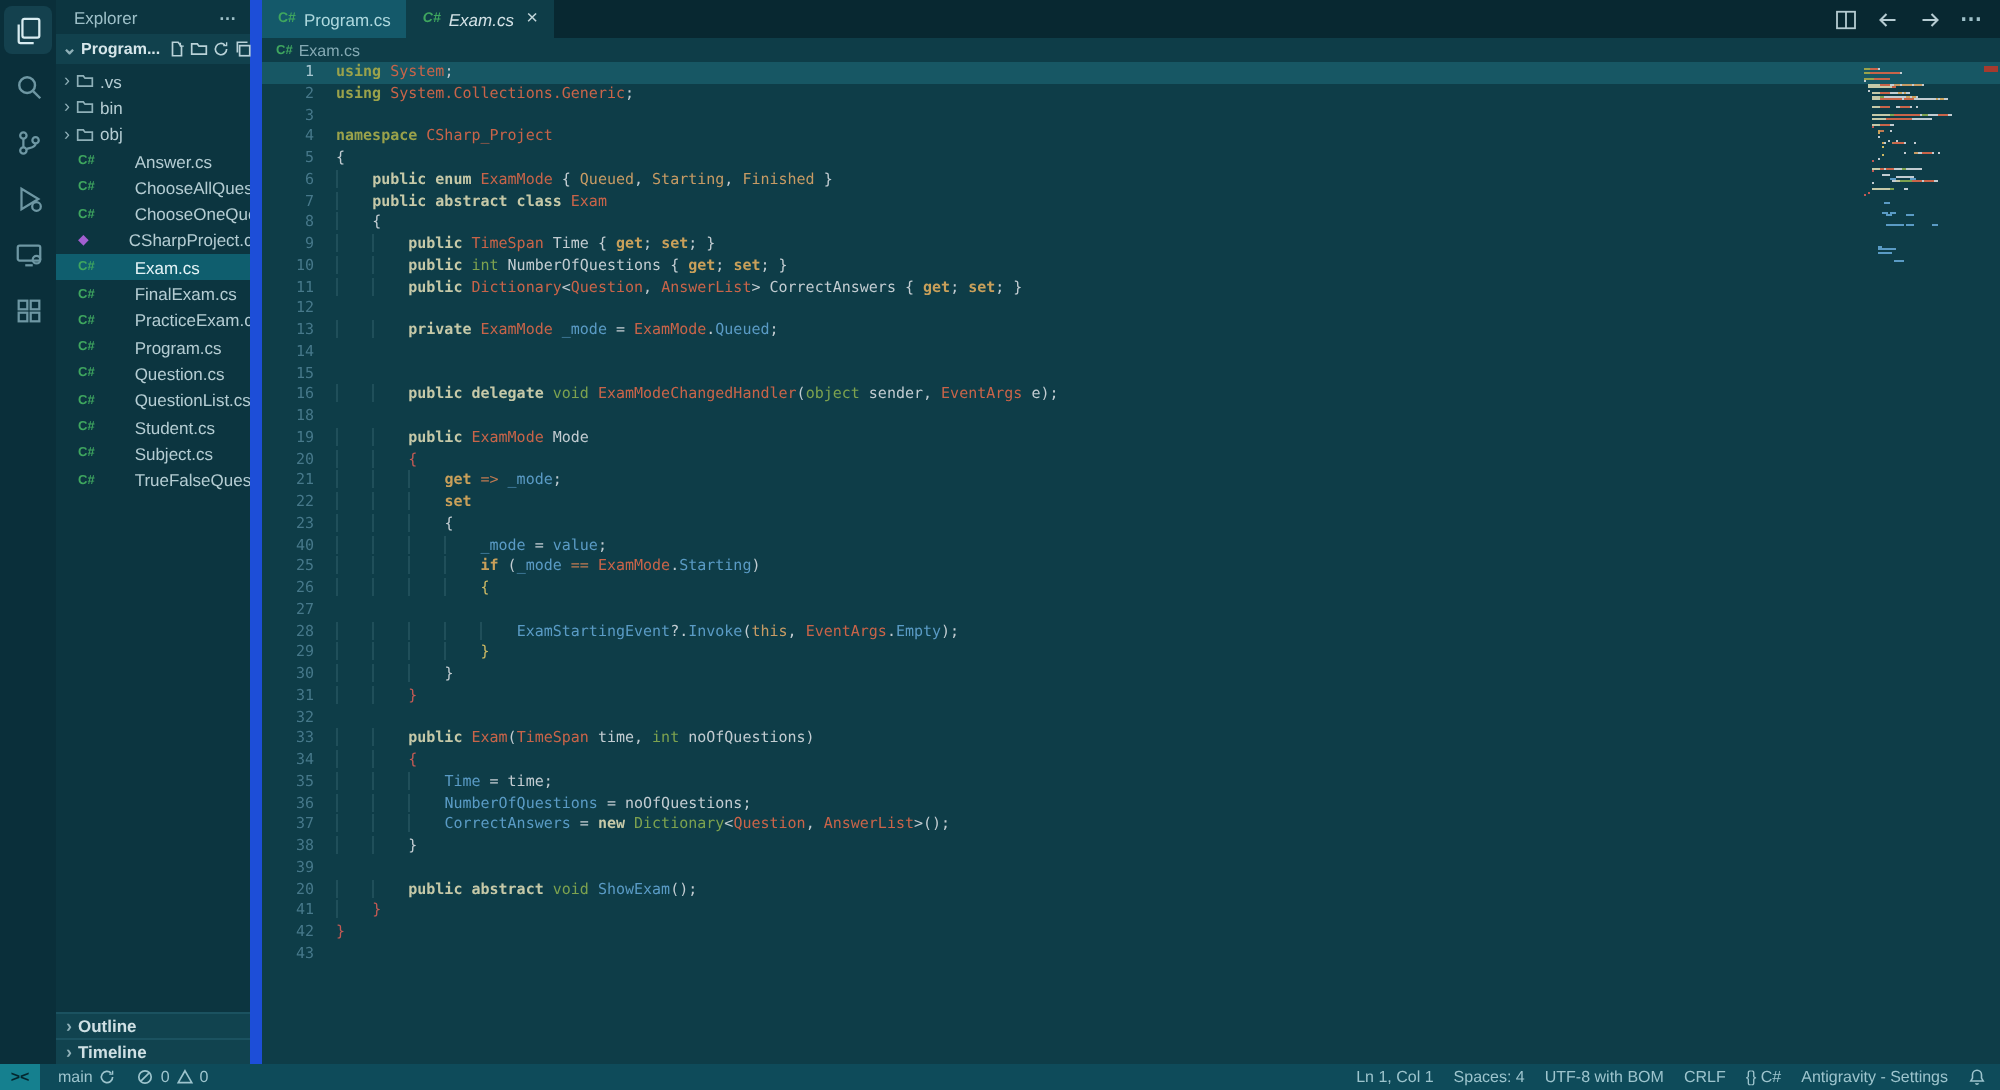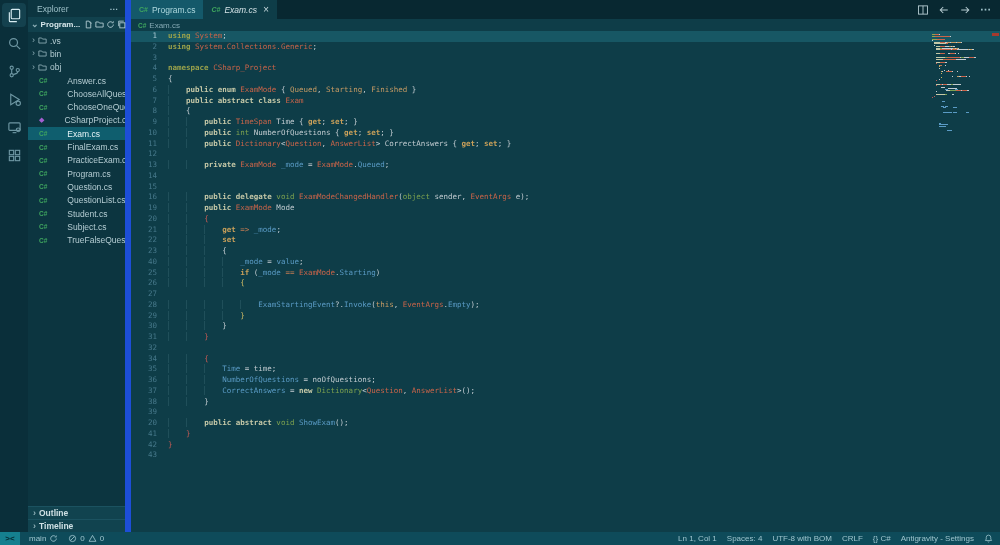--- a/index.html
+++ b/index.html
@@ -312,34 +312,36 @@
             <div class="code-line"><span class="ln">7</span><span class="lt"><span class="tk-i">    </span><span class="tk-k">public abstract class</span><span class="tk-t"> Exam</span></span></div>
             <div class="code-line"><span class="ln">8</span><span class="lt"><span class="tk-i">    </span><span class="tk-n">{</span></span></div>
             <div class="code-line"><span class="ln">9</span><span class="lt"><span class="tk-i">        </span><span class="tk-k">public</span><span class="tk-t"> TimeSpan</span><span class="tk-n"> Time { </span><span class="tk-g">get</span><span class="tk-n">; </span><span class="tk-g">set</span><span class="tk-n">; }</span></span></div>
             <div class="code-line"><span class="ln">10</span><span class="lt"><span class="tk-i">        </span><span class="tk-k">public</span><span class="tk-p"> int</span><span class="tk-n"> NumberOfQuestions { </span><span class="tk-g">get</span><span class="tk-n">; </span><span class="tk-g">set</span><span class="tk-n">; }</span></span></div>
             <div class="code-line"><span class="ln">11</span><span class="lt"><span class="tk-i">        </span><span class="tk-k">public</span><span class="tk-t"> Dictionary</span><span class="tk-n">&lt;</span><span class="tk-t">Question</span><span class="tk-n">, </span><span class="tk-t">AnswerList</span><span class="tk-n">&gt; CorrectAnswers { </span><span class="tk-g">get</span><span class="tk-n">; </span><span class="tk-g">set</span><span class="tk-n">; }</span></span></div>
             <div class="code-line"><span class="ln">12</span><span class="lt"></span></div>
             <div class="code-line"><span class="ln">13</span><span class="lt"><span class="tk-i">        </span><span class="tk-k">private</span><span class="tk-t"> ExamMode</span><span class="tk-b"> _mode</span><span class="tk-n"> = </span><span class="tk-t">ExamMode</span><span class="tk-n">.</span><span class="tk-b">Queued</span><span class="tk-n">;</span></span></div>
             <div class="code-line"><span class="ln">14</span><span class="lt"></span></div>
             <div class="code-line"><span class="ln">15</span><span class="lt"></span></div>
             <div class="code-line"><span class="ln">16</span><span class="lt"><span class="tk-i">        </span><span class="tk-k">public delegate</span><span class="tk-p"> void</span><span class="tk-t"> ExamModeChangedHandler</span><span class="tk-n">(</span><span class="tk-p">object</span><span class="tk-n"> sender, </span><span class="tk-t">EventArgs</span><span class="tk-n"> e);</span></span></div>
+            <div class="code-line"><span class="ln">18</span><span class="lt"></span></div>
             <div class="code-line"><span class="ln">19</span><span class="lt"><span class="tk-i">        </span><span class="tk-k">public</span><span class="tk-t"> ExamMode</span><span class="tk-n"> Mode</span></span></div>
             <div class="code-line"><span class="ln">20</span><span class="lt"><span class="tk-i">        </span><span class="tk-r">{</span></span></div>
             <div class="code-line"><span class="ln">21</span><span class="lt"><span class="tk-i">            </span><span class="tk-g">get</span><span class="tk-o"> =&gt;</span><span class="tk-b"> _mode</span><span class="tk-n">;</span></span></div>
             <div class="code-line"><span class="ln">22</span><span class="lt"><span class="tk-i">            </span><span class="tk-g">set</span></span></div>
             <div class="code-line"><span class="ln">23</span><span class="lt"><span class="tk-i">            </span><span class="tk-n">{</span></span></div>
             <div class="code-line"><span class="ln">40</span><span class="lt"><span class="tk-i">                </span><span class="tk-b">_mode</span><span class="tk-n"> = </span><span class="tk-b">value</span><span class="tk-n">;</span></span></div>
             <div class="code-line"><span class="ln">25</span><span class="lt"><span class="tk-i">                </span><span class="tk-g">if</span><span class="tk-n"> (</span><span class="tk-b">_mode</span><span class="tk-o"> ==</span><span class="tk-t"> ExamMode</span><span class="tk-n">.</span><span class="tk-b">Starting</span><span class="tk-n">)</span></span></div>
             <div class="code-line"><span class="ln">26</span><span class="lt"><span class="tk-i">                </span><span class="tk-y">{</span></span></div>
             <div class="code-line"><span class="ln">27</span><span class="lt"></span></div>
             <div class="code-line"><span class="ln">28</span><span class="lt"><span class="tk-i">                    </span><span class="tk-b">ExamStartingEvent</span><span class="tk-n">?.</span><span class="tk-b">Invoke</span><span class="tk-n">(</span><span class="tk-e">this</span><span class="tk-n">, </span><span class="tk-t">EventArgs</span><span class="tk-n">.</span><span class="tk-b">Empty</span><span class="tk-n">);</span></span></div>
             <div class="code-line"><span class="ln">29</span><span class="lt"><span class="tk-i">                </span><span class="tk-y">}</span></span></div>
             <div class="code-line"><span class="ln">30</span><span class="lt"><span class="tk-i">            </span><span class="tk-n">}</span></span></div>
             <div class="code-line"><span class="ln">31</span><span class="lt"><span class="tk-i">        </span><span class="tk-r">}</span></span></div>
             <div class="code-line"><span class="ln">32</span><span class="lt"></span></div>
+            <div class="code-line"><span class="ln">33</span><span class="lt"><span class="tk-i">        </span><span class="tk-k">public</span><span class="tk-t"> Exam</span><span class="tk-n">(</span><span class="tk-t">TimeSpan</span><span class="tk-n"> time, </span><span class="tk-p">int</span><span class="tk-n"> noOfQuestions)</span></span></div>
             <div class="code-line"><span class="ln">34</span><span class="lt"><span class="tk-i">        </span><span class="tk-r">{</span></span></div>
             <div class="code-line"><span class="ln">35</span><span class="lt"><span class="tk-i">            </span><span class="tk-b">Time</span><span class="tk-n"> = time;</span></span></div>
             <div class="code-line"><span class="ln">36</span><span class="lt"><span class="tk-i">            </span><span class="tk-b">NumberOfQuestions</span><span class="tk-n"> = noOfQuestions;</span></span></div>
             <div class="code-line"><span class="ln">37</span><span class="lt"><span class="tk-i">            </span><span class="tk-b">CorrectAnswers</span><span class="tk-n"> = </span><span class="tk-k">new</span><span class="tk-p"> Dictionary</span><span class="tk-n">&lt;</span><span class="tk-t">Question</span><span class="tk-n">, </span><span class="tk-t">AnswerList</span><span class="tk-n">&gt;();</span></span></div>
             <div class="code-line"><span class="ln">38</span><span class="lt"><span class="tk-i">        </span><span class="tk-n">}</span></span></div>
             <div class="code-line"><span class="ln">39</span><span class="lt"></span></div>
             <div class="code-line"><span class="ln">20</span><span class="lt"><span class="tk-i">        </span><span class="tk-k">public abstract</span><span class="tk-p"> void</span><span class="tk-b"> ShowExam</span><span class="tk-n">();</span></span></div>
             <div class="code-line"><span class="ln">41</span><span class="lt"><span class="tk-i">    </span><span class="tk-r">}</span></span></div>
             <div class="code-line"><span class="ln">42</span><span class="lt"><span class="tk-r">}</span></span></div>
             <div class="code-line"><span class="ln">43</span><span class="lt"></span></div>

